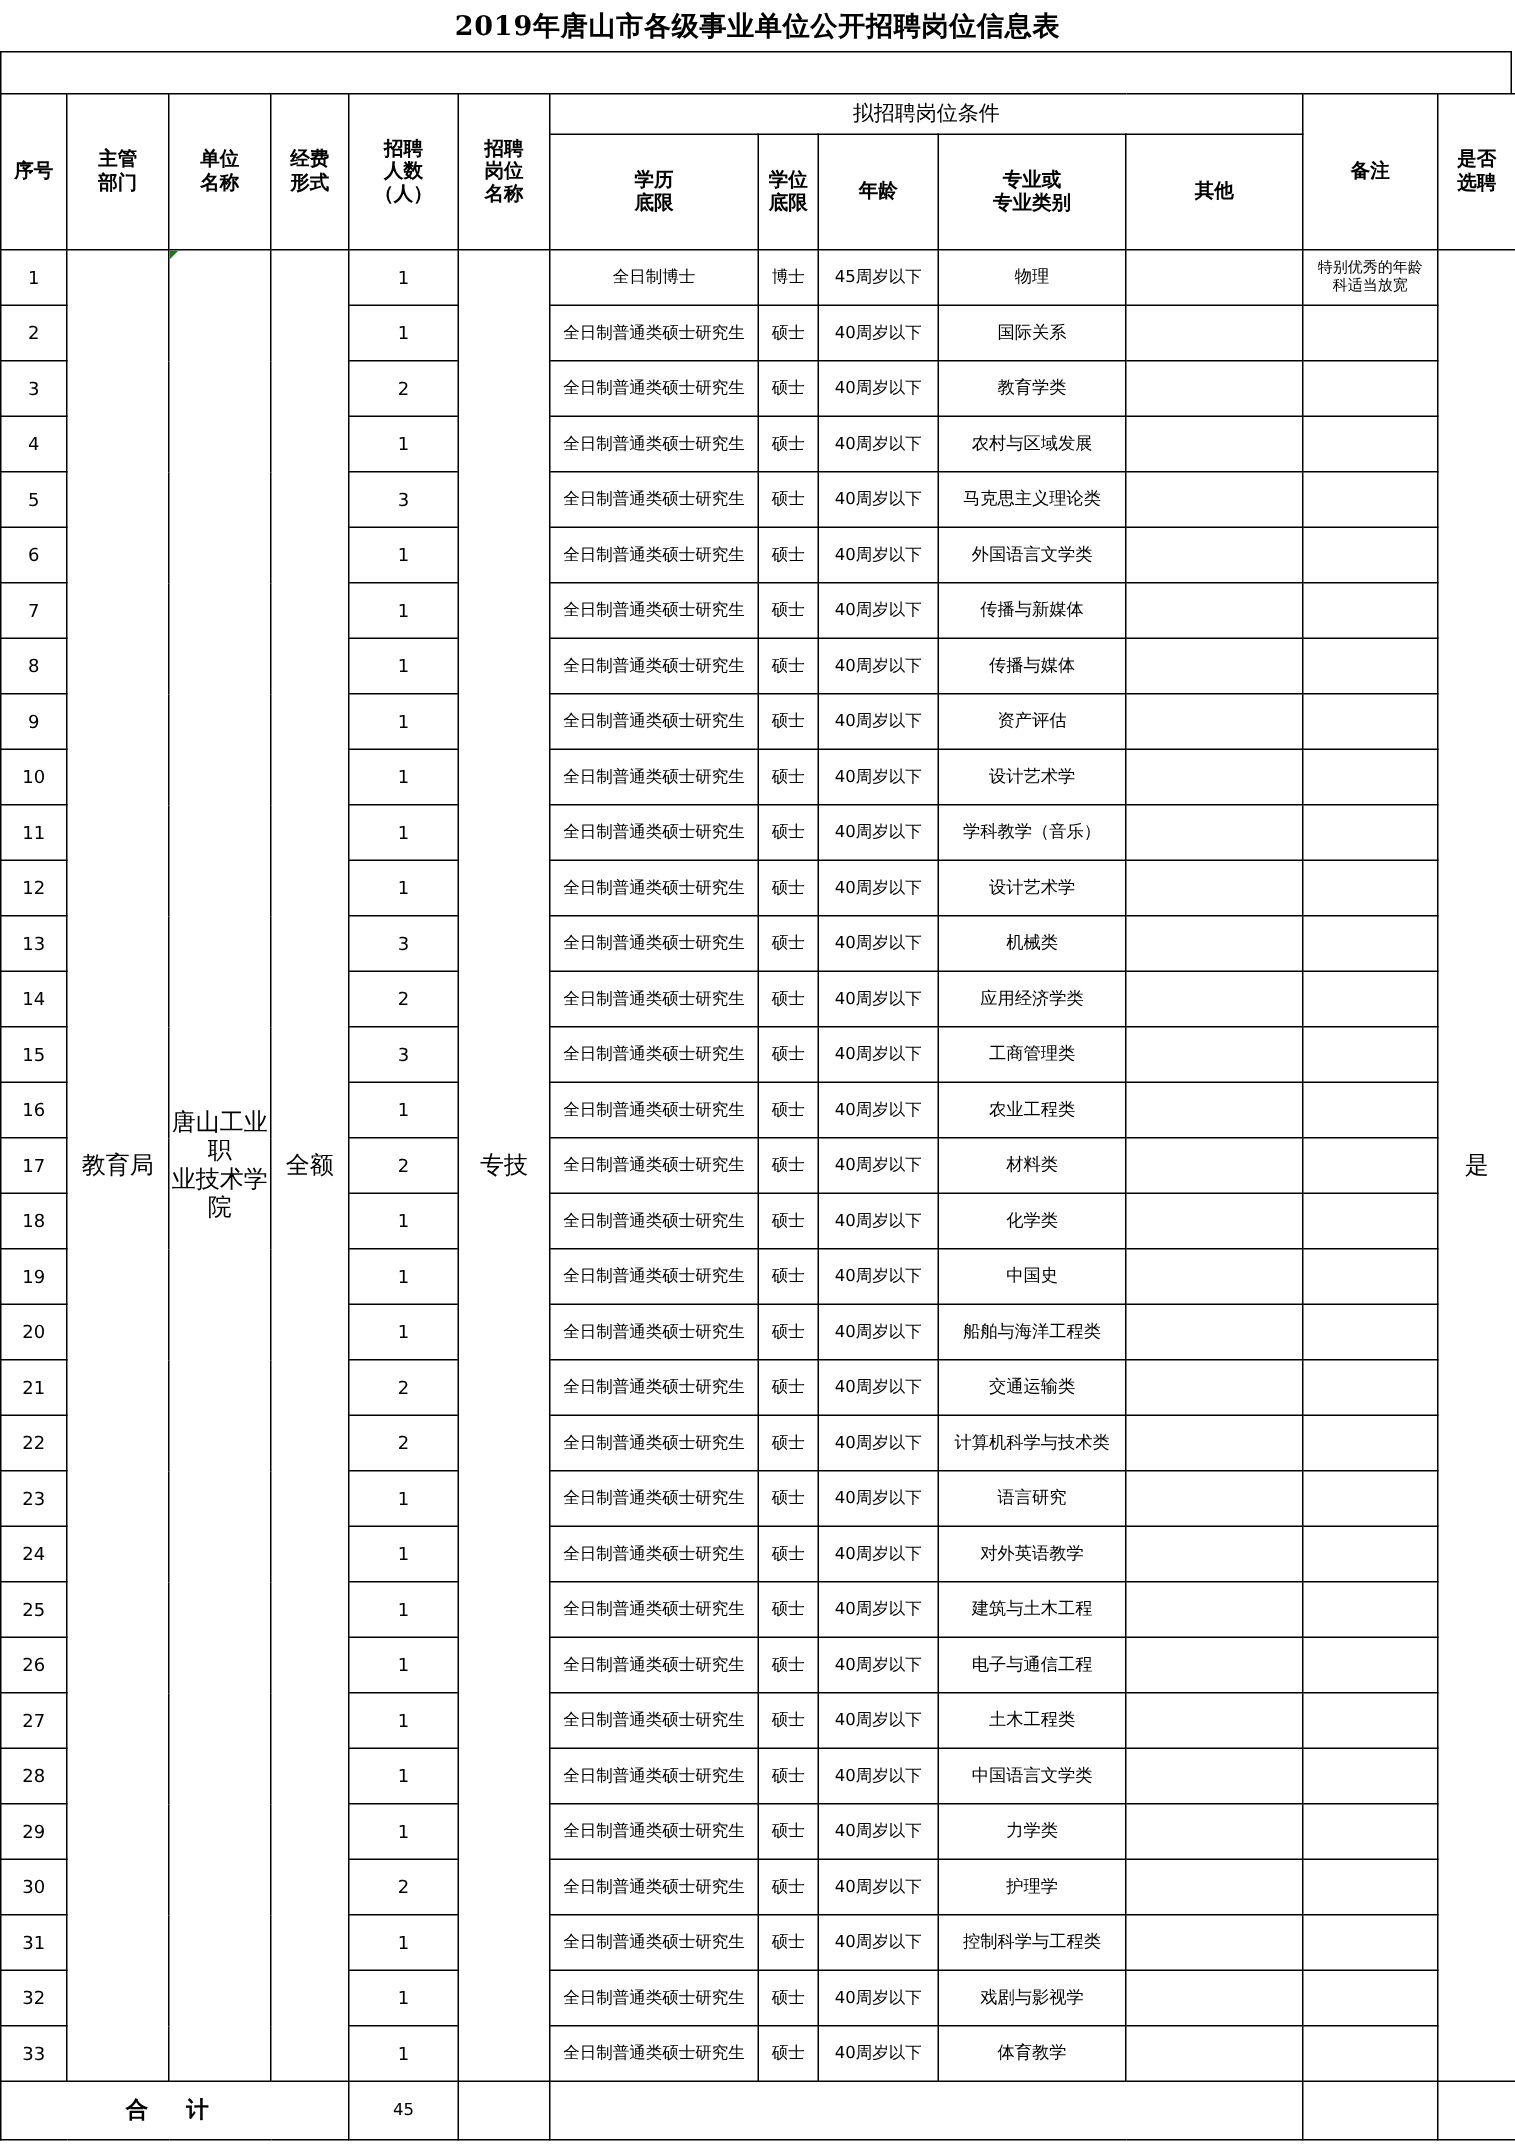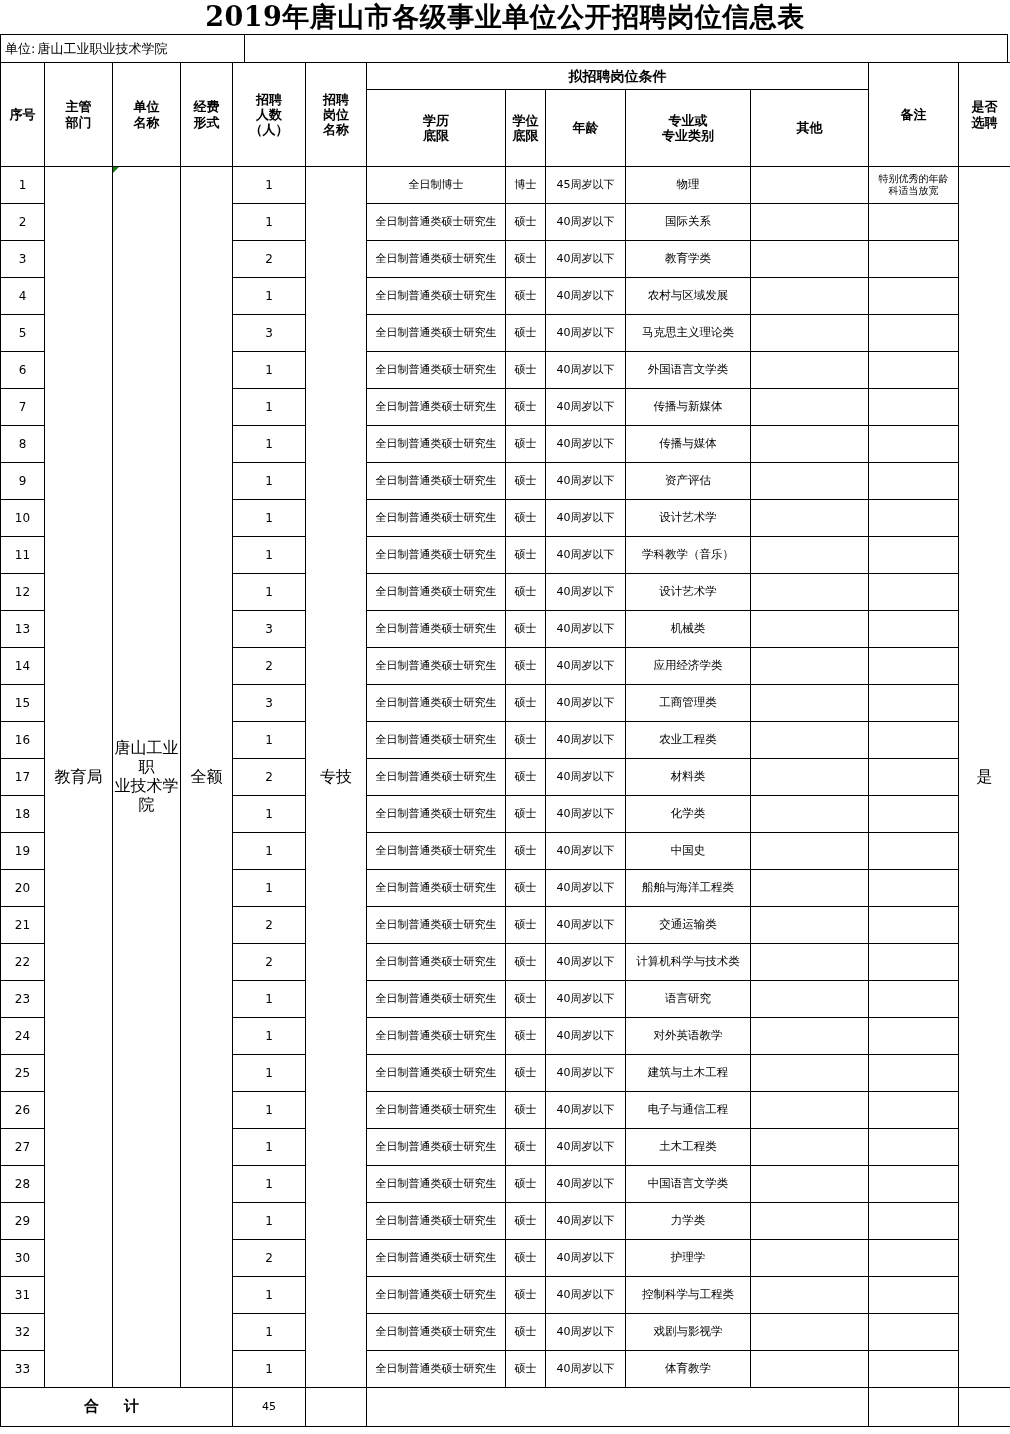--- a/index.html
+++ b/index.html
@@ -18,21 +18,21 @@
   
   .title-bar {
     width: 1010px;
     height: 34px;
     display: flex;
     align-items: center;
     justify-content: center;
   }
   .doc-title {
     font-family: "DejaVu Serif", "Liberation Serif", serif;
-    font-size: 27px;
+    font-size: 18px;
     font-weight: bold;
     letter-spacing: 0.5px;
     white-space: nowrap;
   }
 
   
   .meta-strip {
     width: 1008px;
     height: 28px;
     border: 1px solid #000;
@@ -75,21 +75,21 @@
   th {
     font-weight: bold;
     font-size: 13px;
   }
   th.vert {
     font-size: 13px;
     line-height: 1.12;
   }
   .h-group {
     font-size: 14px;
-    font-weight: bold;
+    font-weight: normal;
   }
   td.num   { font-size: 12px; }
   td.small { font-size: 11px; }
   td.tiny  { font-size: 10px; line-height: 1.15; }
   td.mid   { font-size: 11.5px; }
 
   
   td.vmerge {
     font-size: 16px;
     line-height: 1.25;
@@ -130,24 +130,20 @@
   col.c-sel   { width: 52px; }
 </style>
 </head>
 <body>
 
 <div class="title-bar">
   <div class="doc-title">2019年唐山市各级事业单位公开招聘岗位信息表</div>
 </div>
 
 <div class="meta-strip">
-  <div class="meta-cell meta-unit">
-    <span class="meta-label">单位:</span>
-    <span class="meta-value">唐山工业职业技术学院</span>
-  </div>
   <div class="meta-cell meta-blank"></div>
 </div>
 
 <table class="grid">
   <colgroup>
     <col class="c-seq">
       <col class="c-dept">
       <col class="c-unit">
       <col class="c-fund">
     <col class="c-cnt">

